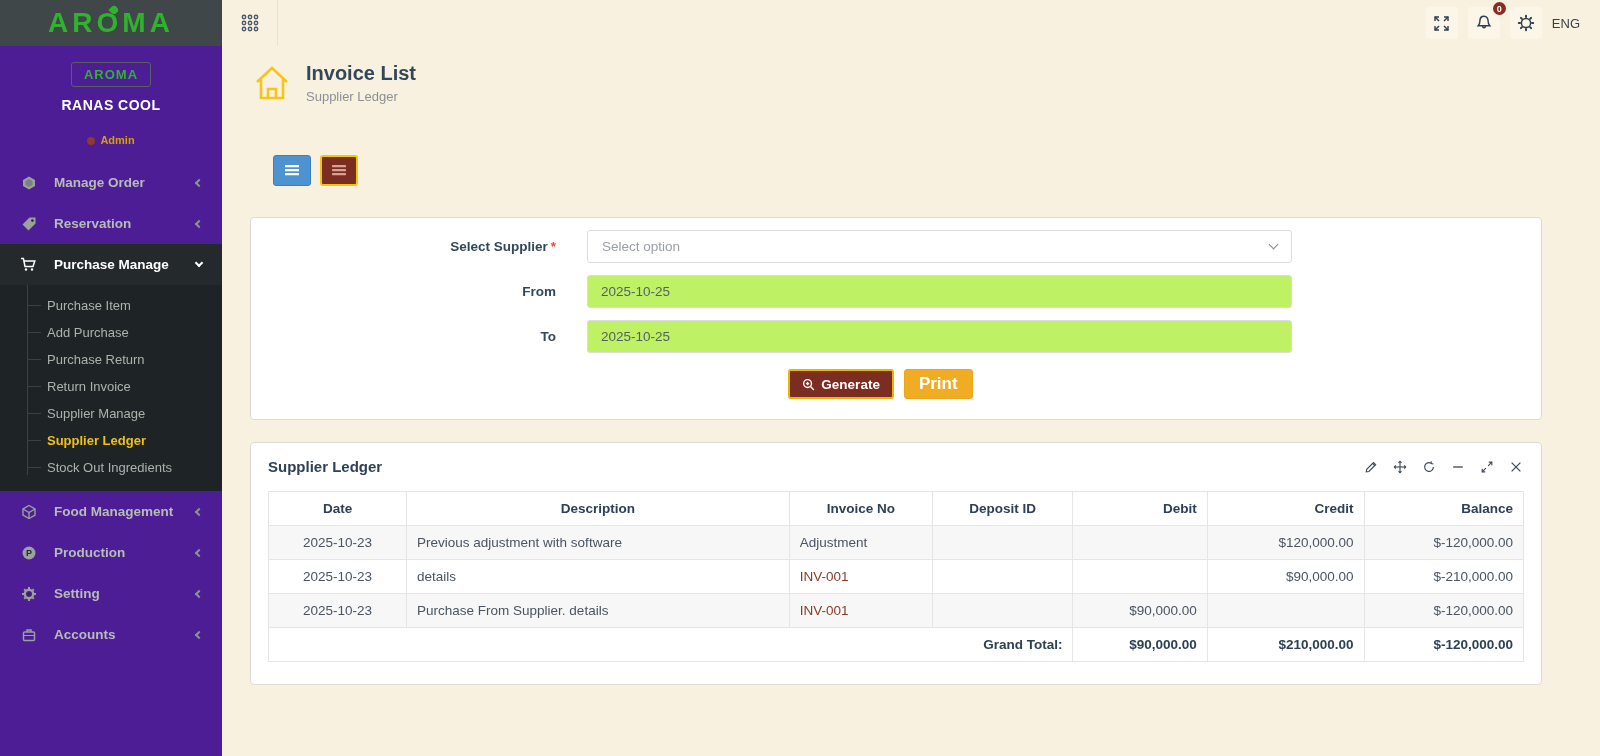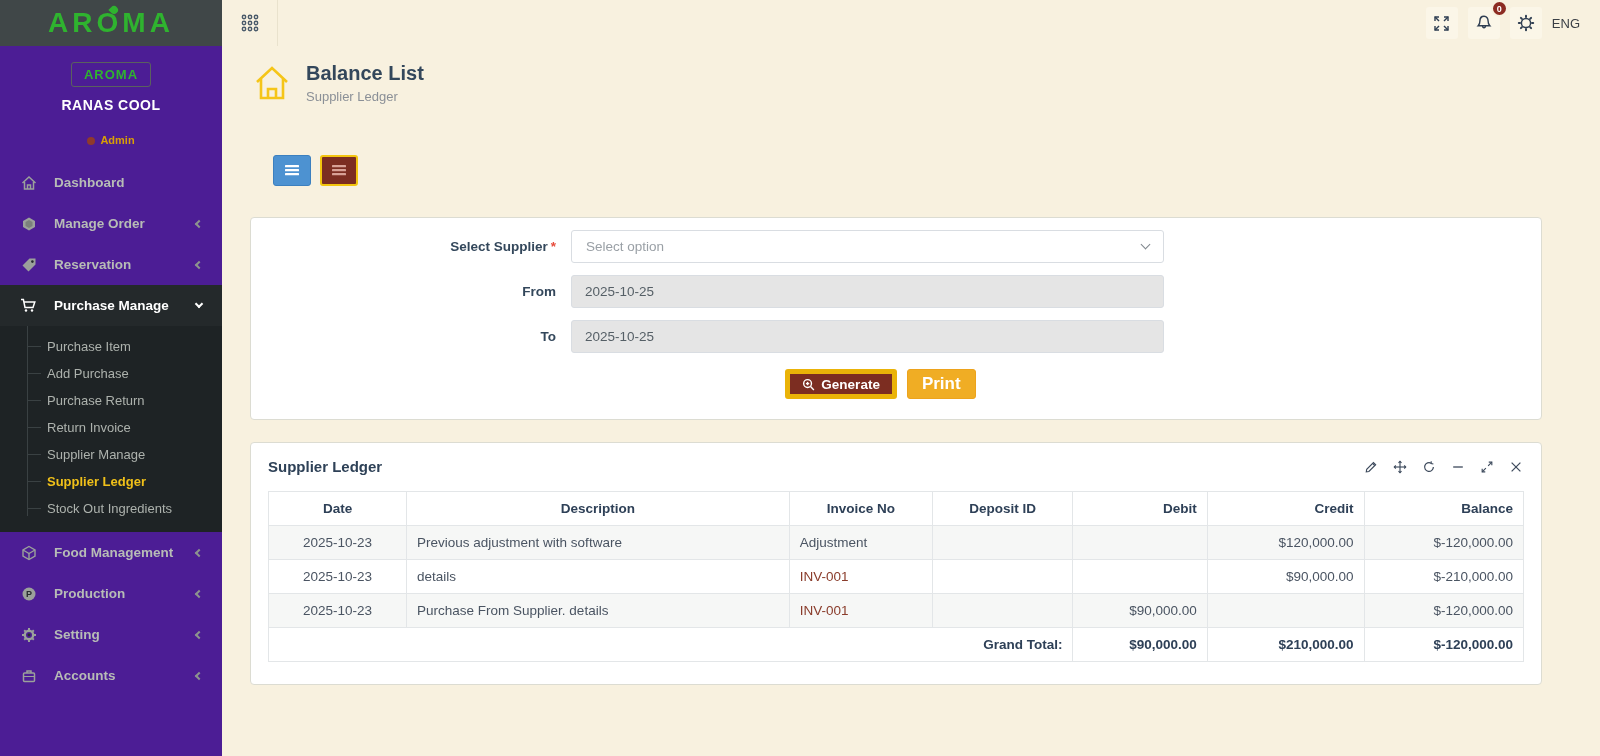--- a/index.html
+++ b/index.html
@@ -45,26 +45,26 @@
   .page-sub { font-size:13px; color:#8b9097; margin-top:4px; }
   .toggle-row { margin:45px 0 0 51px; display:flex; gap:9px; }
   .tbtn { width:38px; height:31px; border-radius:3px; display:flex; align-items:center; justify-content:center; cursor:pointer; }
   .tbtn.blue { background:#4d92d1; border:1px solid #3c80bf; }
   .tbtn.maroon { background:#7c2d21; border:2px solid #f3c50f; }
   .card { background:#ffffff; border:1px solid #dcdcd2; border-radius:4px; margin:0 58px 0 28px; }
   .form-card { margin-top:31px; padding:12px 0 20px; }
   .form-row { display:flex; align-items:center; margin-bottom:12px; }
   .form-label { width:320px; text-align:right; padding-right:15px; font-size:13.5px; font-weight:bold; color:#33475b; }
   .required { color:#e74c3c; margin-left:3px; }
-  .form-field { width:593px; }
+  .form-field { width:705px;margin-left:16px; }
   .select-box { height:33px; border:1px solid #d9dde2; border-radius:3px; background:#fff; display:flex; align-items:center; justify-content:space-between; padding:0 14px; color:#9aa0a6; font-size:13.5px; cursor:pointer; }
   .sel-chev { width:7px; height:7px; border-left:1.5px solid #7f868d; border-bottom:1.5px solid #7f868d; transform:rotate(-45deg); margin-top:-4px; }
-  .text-input { width:100%; height:33px; border:1px solid #d9dde2; border-radius:3px; padding:0 13px; font-size:13.5px; color:#555f66; font-family:inherit; background:#e5e5e5; }
+  .text-input { width:100%; height:33px; border:1px solid #d9dde2; border-radius:3px; padding:0 13px; font-size:13.5px; color:#555f66; font-family:inherit; background:#bef264; }
   .btn-row { margin-left:320px; width:619px; display:flex; justify-content:center; gap:10px; margin-top:16px; }
-  .btn-generate { background:#7c2d21; border:5px solid #eab308; color:#fff; height:30px; padding:0 12px; border-radius:3px; font-size:13.5px; font-weight:bold; display:flex; align-items:center; gap:6px; cursor:pointer; font-family:inherit; }
+  .btn-generate { background:#7c2d21; border:2px solid #eab308; color:#fff; height:30px; padding:0 12px; border-radius:3px; font-size:13.5px; font-weight:bold; display:flex; align-items:center; gap:6px; cursor:pointer; font-family:inherit; }
   .btn-print { background:#f0ad24; border:1px solid #eda31c; color:#fff; height:30px; padding:0 14px; border-radius:3px; font-size:17px; font-weight:bold; cursor:pointer; font-family:inherit; }
   .ledger-card { margin-top:22px; padding-bottom:6px; }
   .ledger-head { display:flex; align-items:center; padding:15px 18px 12px 17px; }
   .ledger-title { font-size:15px; font-weight:bold; color:#2e4157; }
   .ledger-tools { margin-left:auto; display:flex; gap:15px; align-items:center; }
   .tool { display:flex; cursor:pointer; }
   table { width:calc(100% - 34px); margin:4px 17px 16px; border-collapse:collapse; font-size:13.5px; color:#4a5462;padding-left:44px; }
   th, td { border:1px solid #e3e6e8; height:34px; padding:0 10px; }
   th { color:#2e4057; font-weight:bold; text-align:center; }
   th.num { text-align:right; }
@@ -88,30 +88,20 @@
 
   <div class="profile">
     <span class="mini-logo">AROMA</span>
     <div class="user-name">RANAS COOL</div>
     <div class="user-role">
       <span class="role-dot"></span><span>Admin</span>
     </div>
   </div>
 
   <nav class="nav">
-    <div class="nav-item">
-      <span class="nicon">
-        <svg width="16" height="16" viewBox="0 0 16 16" fill="none" stroke="#9ba19b" stroke-width="1.5">
-            <path d="M1.5 8 L8 2 L14.5 8"></path>
-            <path d="M3.5 7 V14 H12.5 V7"></path>
-            <path d="M6.5 14 V10 H9.5 V14"></path>
-          </svg>
-      </span>
-      <span>Dashboard</span>
-    </div>
 
     <div class="nav-item">
       <span class="nicon">
         <svg width="16" height="16" viewBox="0 0 16 16">
             <polygon points="8,1.5 14,5 14,11 8,14.5 2,11 2,5" fill="#9ba19b"></polygon>
             <polygon points="8,4 11.5,6 11.5,10 8,12 4.5,10 4.5,6" fill="#7b817c"></polygon>
           </svg>
       </span>
       <span>Manage Order</span>
       <span class="chev"></span>
@@ -280,21 +270,21 @@
 
   <div class="page-head">
     <span class="home-ico">
       <svg width="40" height="42" viewBox="0 0 40 42" fill="none" stroke="#f5c518" stroke-width="2.6">
         <path d="M5 20 L20 6 L35 20"></path>
         <path d="M9 17 V36 H31 V17"></path>
         <path d="M16 36 V27 H24 V36"></path>
       </svg>
     </span>
     <div>
-      <div class="page-title">Balance List</div>
+      <div class="page-title">Invoice List</div>
       <div class="page-sub">Supplier Ledger</div>
     </div>
   </div>
 
   <div class="toggle-row">
     <div class="tbtn blue">
       <svg width="16" height="14" viewBox="0 0 16 14">
           <g fill="#ffffff">
             <rect x="1" y="1" width="14" height="2.2" rx="0.5"></rect>
             <rect x="1" y="5" width="14" height="2.2" rx="0.5"></rect>

